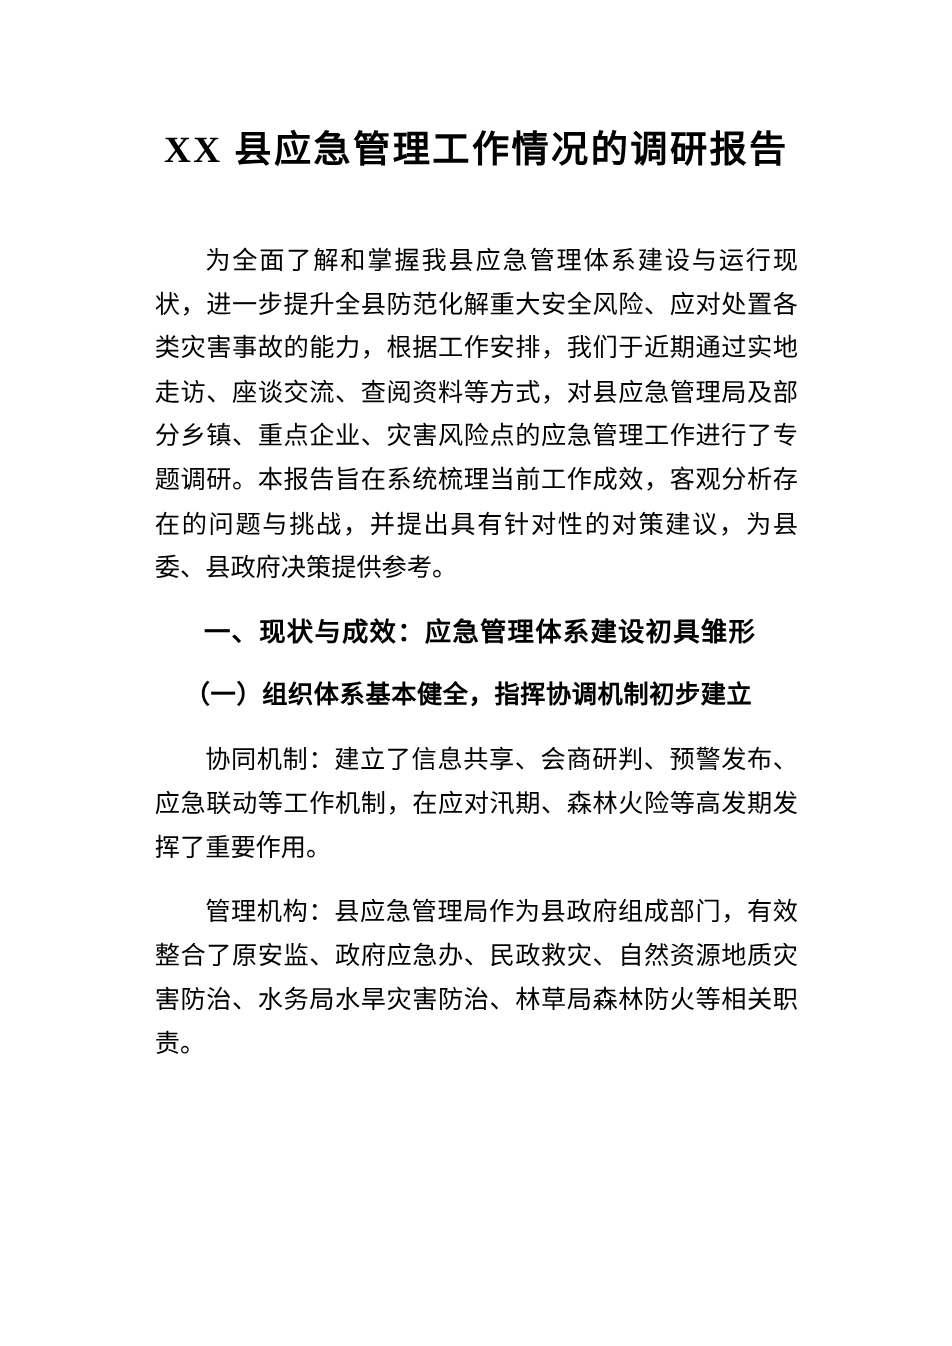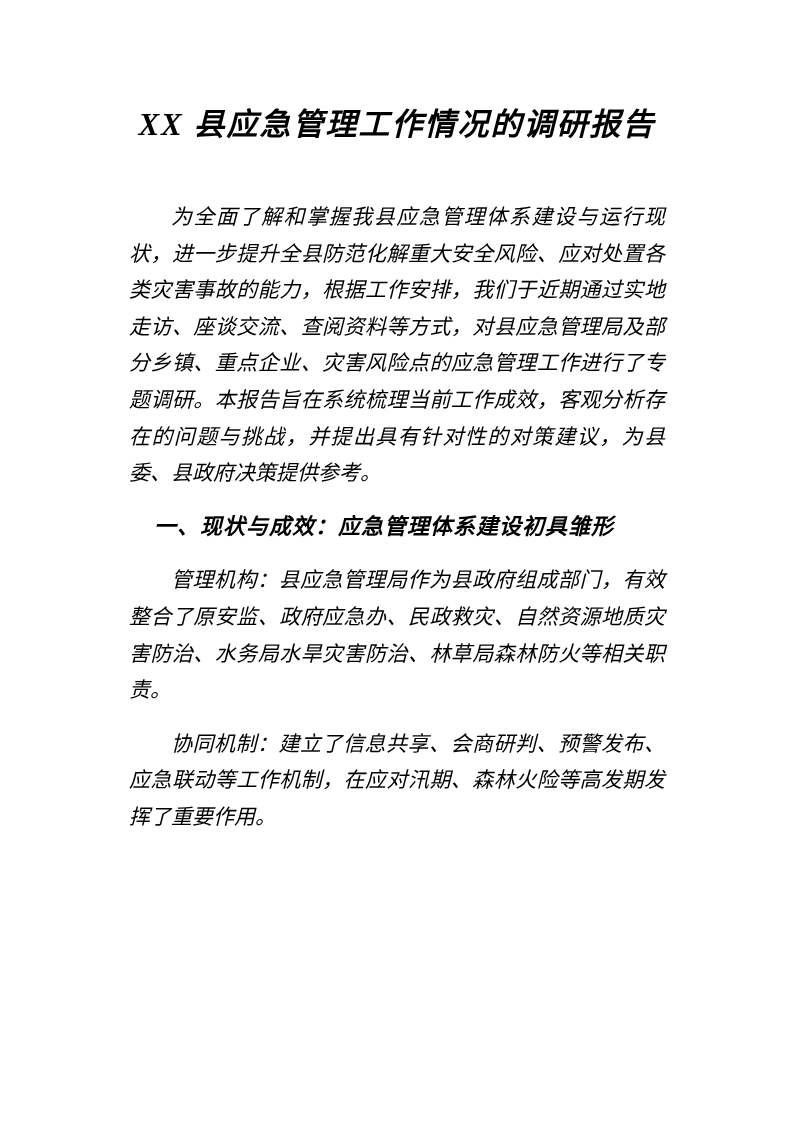--- a/index.html
+++ b/index.html
@@ -16,21 +16,20 @@
   }
   .page {
     position: relative;
     width: 793px;
     height: 1122px;
     background: #ffffff;
     box-sizing: border-box;
   }
   .content {
     margin: 0 111px 0 112px; 
-    font-style: italic;
   }
   .doc-title {
     margin: 101px 0 51px 0;
     font-family: "Liberation Serif", serif;
     font-weight: bold;
     font-size: 31px;
     line-height: 47px;
     letter-spacing: 2px;
     text-align: center;
     white-space: nowrap;
@@ -39,21 +38,21 @@
     font-size: 21px;
     line-height: 36.6px;
     text-align: justify;
     text-justify: inter-ideograph;
   }
   .para {
     margin: 17px;
     text-indent: 2em;
   }
   .section-heading {
-    margin: 0;
+    margin: 16px;
     font-family: "Liberation Sans", sans-serif;
     font-weight: bold;
     font-size: 22px;
     line-height: 36.6px;
     letter-spacing: 1px;
     text-indent: 42px;
     text-align: left;
     white-space: nowrap;
   }
   .subsection-heading {
@@ -76,22 +75,23 @@
 
     <h1 class="doc-title">XX 县应急管理工作情况的调研报告</h1>
 
     <div class="doc-body">
 
       <p class="para">为全面了解和掌握我县应急管理体系建设与运行现状，进一步提升全县防范化解重大安全风险、应对处置各类灾害事故的能力，根据工作安排，我们于近期通过实地走访、座谈交流、查阅资料等方式，对县应急管理局及部分乡镇、重点企业、灾害风险点的应急管理工作进行了专题调研。本报告旨在系统梳理当前工作成效，客观分析存在的问题与挑战，并提出具有针对性的对策建议，为县委、县政府决策提供参考。</p>
 
       <h2 class="section-heading">一、现状与成效：应急管理体系建设初具雏形</h2>
 
 
+      <h3 class="subsection-heading">（一）组织体系基本健全，指挥协调机制初步建立</h3>
 
 
+      <p class="para">协同机制：建立了信息共享、会商研判、预警发布、应急联动等工作机制，在应对汛期、森林火险等高发期发挥了重要作用。</p>
+
       <p class="para">管理机构：县应急管理局作为县政府组成部门，有效整合了原安监、政府应急办、民政救灾、自然资源地质灾害防治、水务局水旱灾害防治、林草局森林防火等相关职责。</p>
-
-      <p class="para">协同机制：建立了信息共享、会商研判、预警发布、应急联动等工作机制，在应对汛期、森林火险等高发期发挥了重要作用。</p>
 
     </div>
   </div>
 
 </div>
 
 </body></html>

